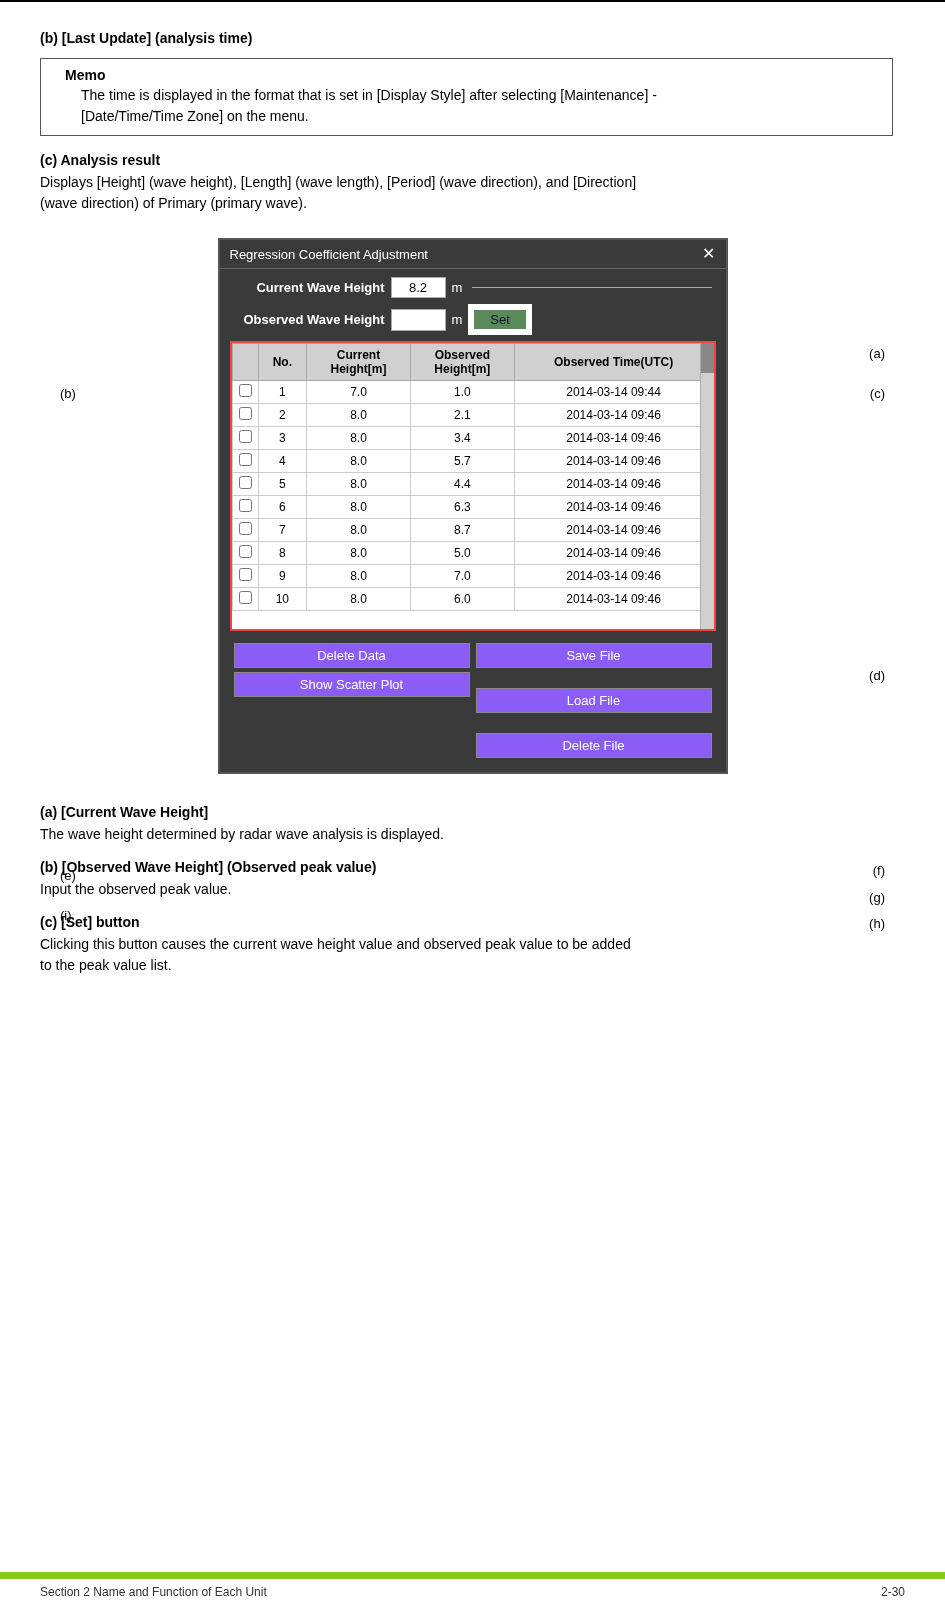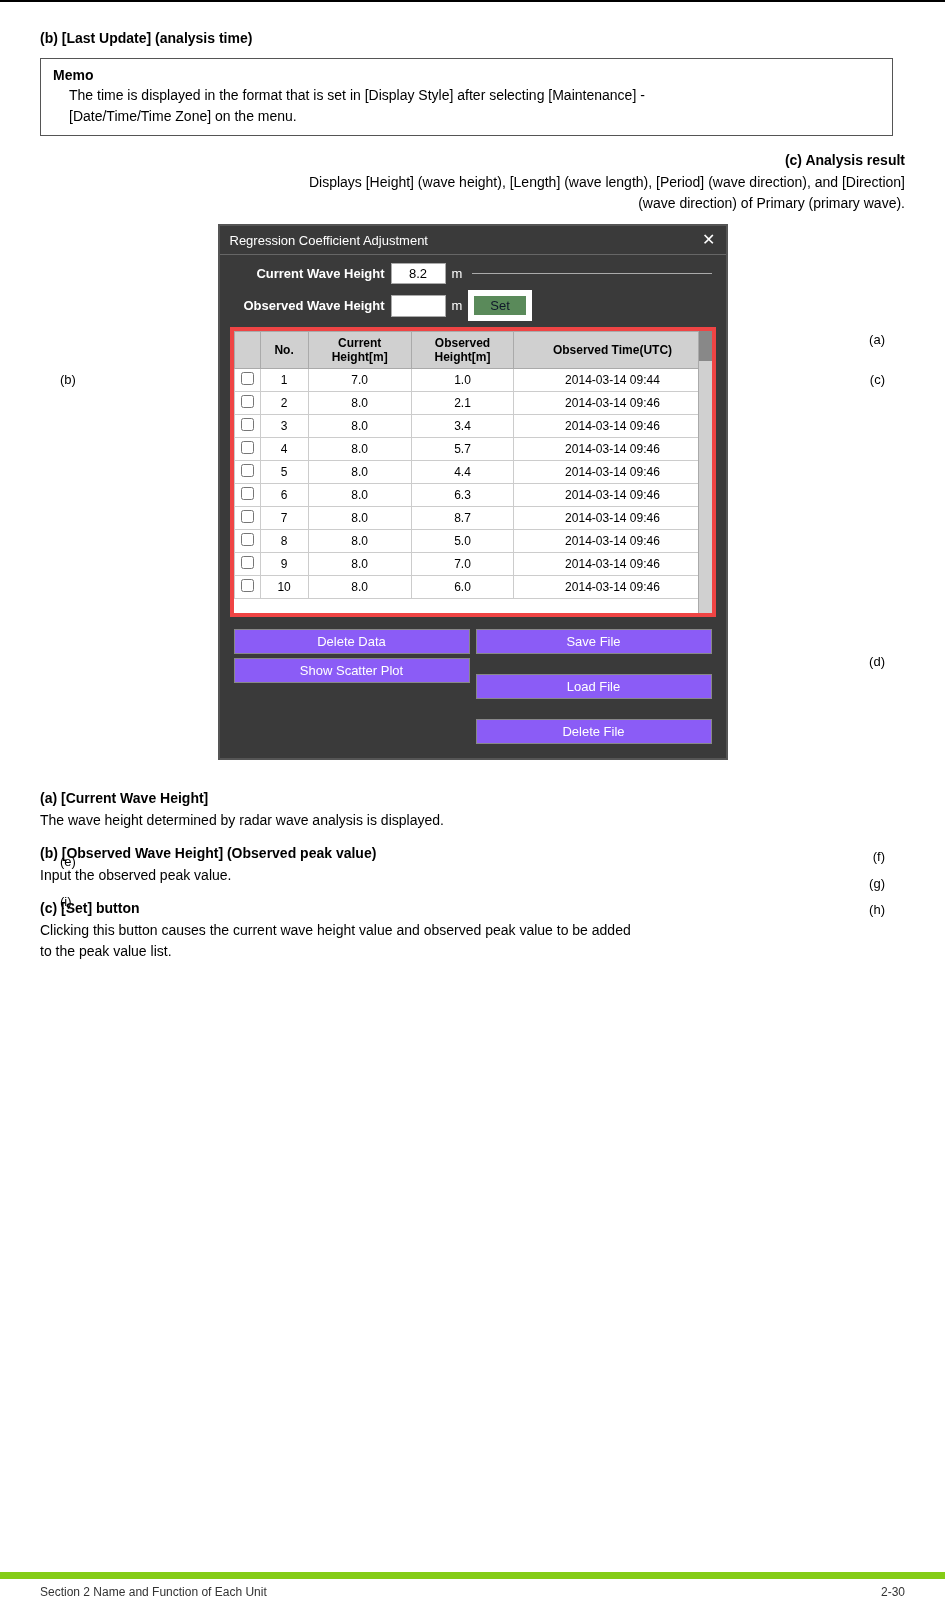--- a/index.html
+++ b/index.html
@@ -19,21 +19,21 @@
     .section-heading {
       font-weight: bold;
       margin-bottom: 4px;
     }
     .section-text {
       margin-bottom: 10px;
       line-height: 1.5;
     }
     .memo-box {
       border: 1px solid #555;
-      padding: 8px 12px;
+      padding: 8px 24px;
       margin: 12px 12px 16px 0;
       background: #fff;
     }
     .memo-title {
       font-weight: bold;
       margin-bottom: 2px;
     }
     .memo-text {
       line-height: 1.5;
       padding-left: 16px;
@@ -99,21 +99,21 @@
       background: #5a8a5a;
       color: #0f172a;
       border: 6px solid #ffffff;
       padding: 2px 16px;
       font-size: 13px;
       cursor: pointer;
     }
     .table-wrapper {
       background: #fff;
       margin: 6px 0;
-      border: 4px solid #ef4444;
+      border: 2px solid #ef4444;
       height: 290px;
       overflow: hidden;
       position: relative;
     }
     .data-table {
       width: 100%;
       border-collapse: collapse;
       font-size: 12px;
       color: #000;
     }
@@ -215,21 +215,21 @@
   </div>
 
   <div class="memo-box">
     <div class="memo-title">Memo</div>
     <div class="memo-text">
       The time is displayed in the format that is set in [Display Style] after selecting [Maintenance] -<br>
       [Date/Time/Time Zone] on the menu.
     </div>
   </div>
 
-  <div style="margin-bottom:10px; margin-top:10px;text-align:right;">
+  <div style="margin-bottom:24px; margin-top:10px;">
     <div class="section-heading">(c) Analysis result</div>
     <div class="section-text">
       Displays [Height] (wave height), [Length] (wave length), [Period] (wave direction), and [Direction]<br>
       (wave direction) of Primary (primary wave).
     </div>
   </div>
 
 
   <div class="annot-wrapper" style="position:relative; margin-bottom:30px;">
 

